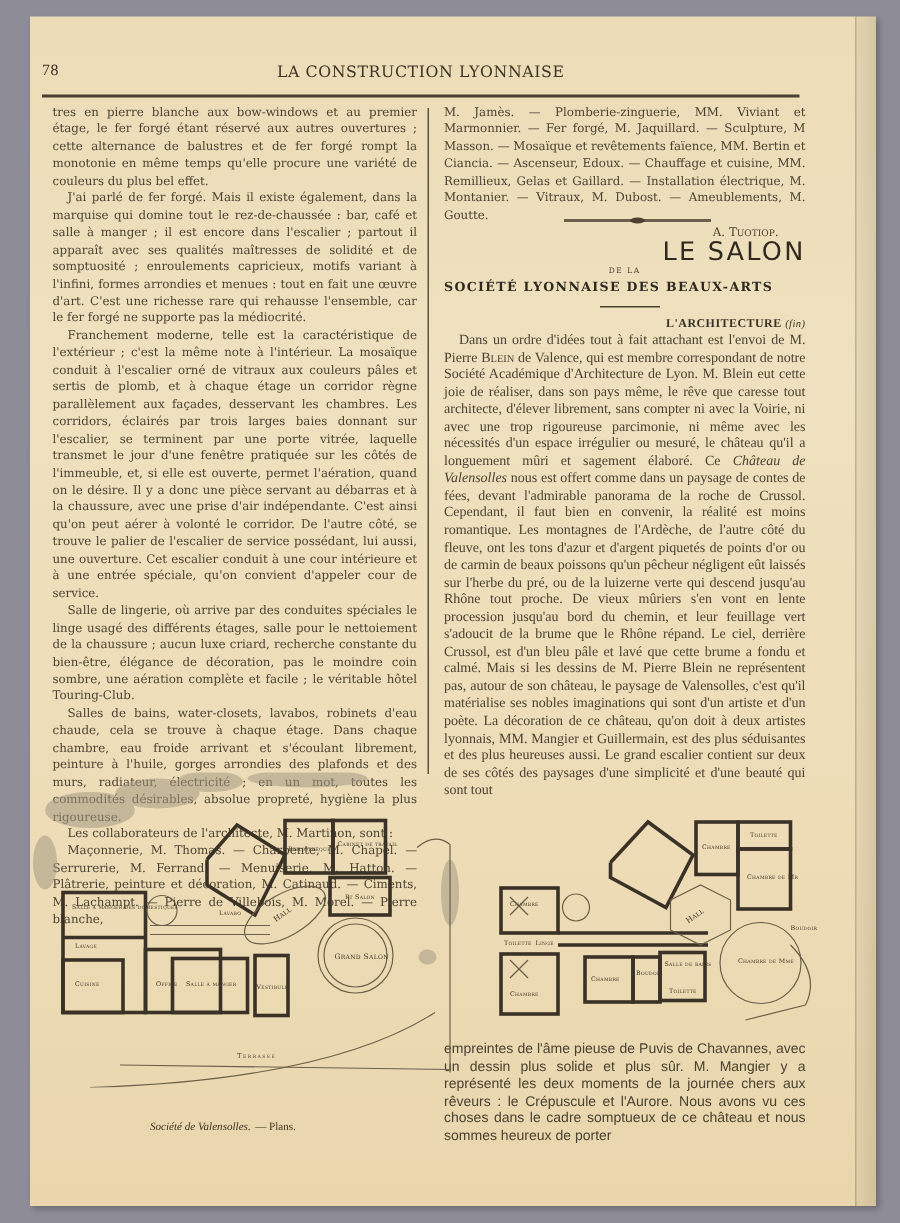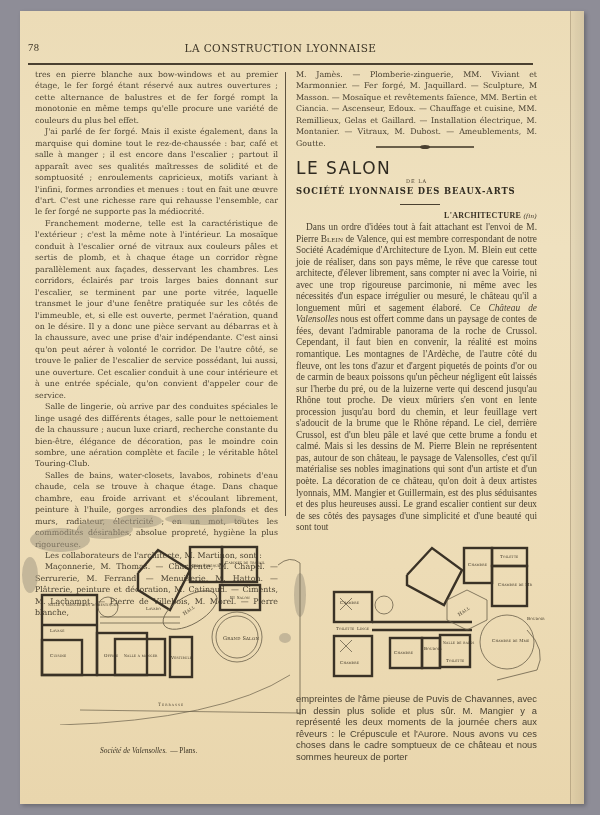--- a/index.html
+++ b/index.html
@@ -46,21 +46,21 @@
     background: #5c5240;
   }
   .small-rule {
     position: absolute; left: 376px; top: 146px; width: 98px; height: 2px;
     background: linear-gradient(90deg, #6a5f4a 0%, #6a5f4a 100%);
   }
   .small-rule:after {
     content:""; position:absolute; left: 44px; top: -1px; width: 10px; height: 4px; background:#4a4030; border-radius: 50%;
   }
   .salon-title {
-    position: absolute; left: 296px; top: 158px; width: 241px; text-align: left;
+    position: absolute; left: 296px; top: 158px; width: 241px; text-align: right;
     font-family: "DejaVu Sans", sans-serif; font-size: 17px; color: #2f2a20; letter-spacing: 1.5px;
   }
   .salon-dela {
     position: absolute; left: 296px; top: 178px; width: 241px; text-align: center;
     font-size: 5px; color: #4a4030; letter-spacing: 1px;
   }
   .salon-sub {
     position: absolute; left: 296px; top: 186px; width: 241px; 
     font-family: "DejaVu Serif", serif; font-weight: bold; font-size: 8.4px; color: #2f2a20; letter-spacing: 0.9px;
   }
@@ -120,20 +120,21 @@
   <p>Salle de lingerie, où arrive par des conduites spéciales le linge usagé des différents étages, salle pour le nettoiement de la chaussure ; aucun luxe criard, recherche constante du bien-être, élégance de décoration, pas le moindre coin sombre, une aération complète et facile ; le véritable hôtel Touring-Club.</p>
   <p>Salles de bains, water-closets, lavabos, robinets d'eau chaude, cela se trouve à chaque étage. Dans chaque chambre, eau froide arrivant et s'écoulant librement, peinture à l'huile, gorges arrondies des plafonds et des murs, radiateur, électricité ; en un mot, toutes les commodités désirables, absolue propreté, hygiène la plus rigoureuse.</p>
   <p>Les collaborateurs de l'architecte, M. Martinon, sont :</p>
   <p>Maçonnerie, M. Thomas. — Charpente, M. Chapel. — Serrurerie, M. Ferrand. — Menuiserie, M. Hatton. — Plâtrerie, peinture et décoration, M. Catinaud. — Ciments, M. Lachampt. — Pierre de Villebois, M. Morel. — Pierre blanche,</p>
 </div>
 
 <div class="col-divider"></div>
 
 <div class="col col-right-top">
   <p class="noind">M. Jamès. — Plomberie-zinguerie, MM. Viviant et Marmonnier. — Fer forgé, M. Jaquillard. — Sculpture, M Masson. — Mosaïque et revêtements faïence, MM. Bertin et Ciancia. — Ascenseur, Edoux. — Chauffage et cuisine, MM. Remillieux, Gelas et Gaillard. — Installation électrique, M. Montanier. — Vitraux, M. Dubost. — Ameublements, M. Goutte.</p>
+  <p class="sig">A. Tuotiop.</p>
 </div>
 <div class="small-rule"></div>
 
 <div class="salon-title">LE SALON</div>
 <div class="salon-dela">DE LA</div>
 <div class="salon-sub">SOCIÉTÉ LYONNAISE DES BEAUX-ARTS</div>
 <div class="salon-rule"></div>
 <div class="arch-heading">
   <span>L'ARCHITECTURE</span>
   <span class="fin">(fin)</span>

